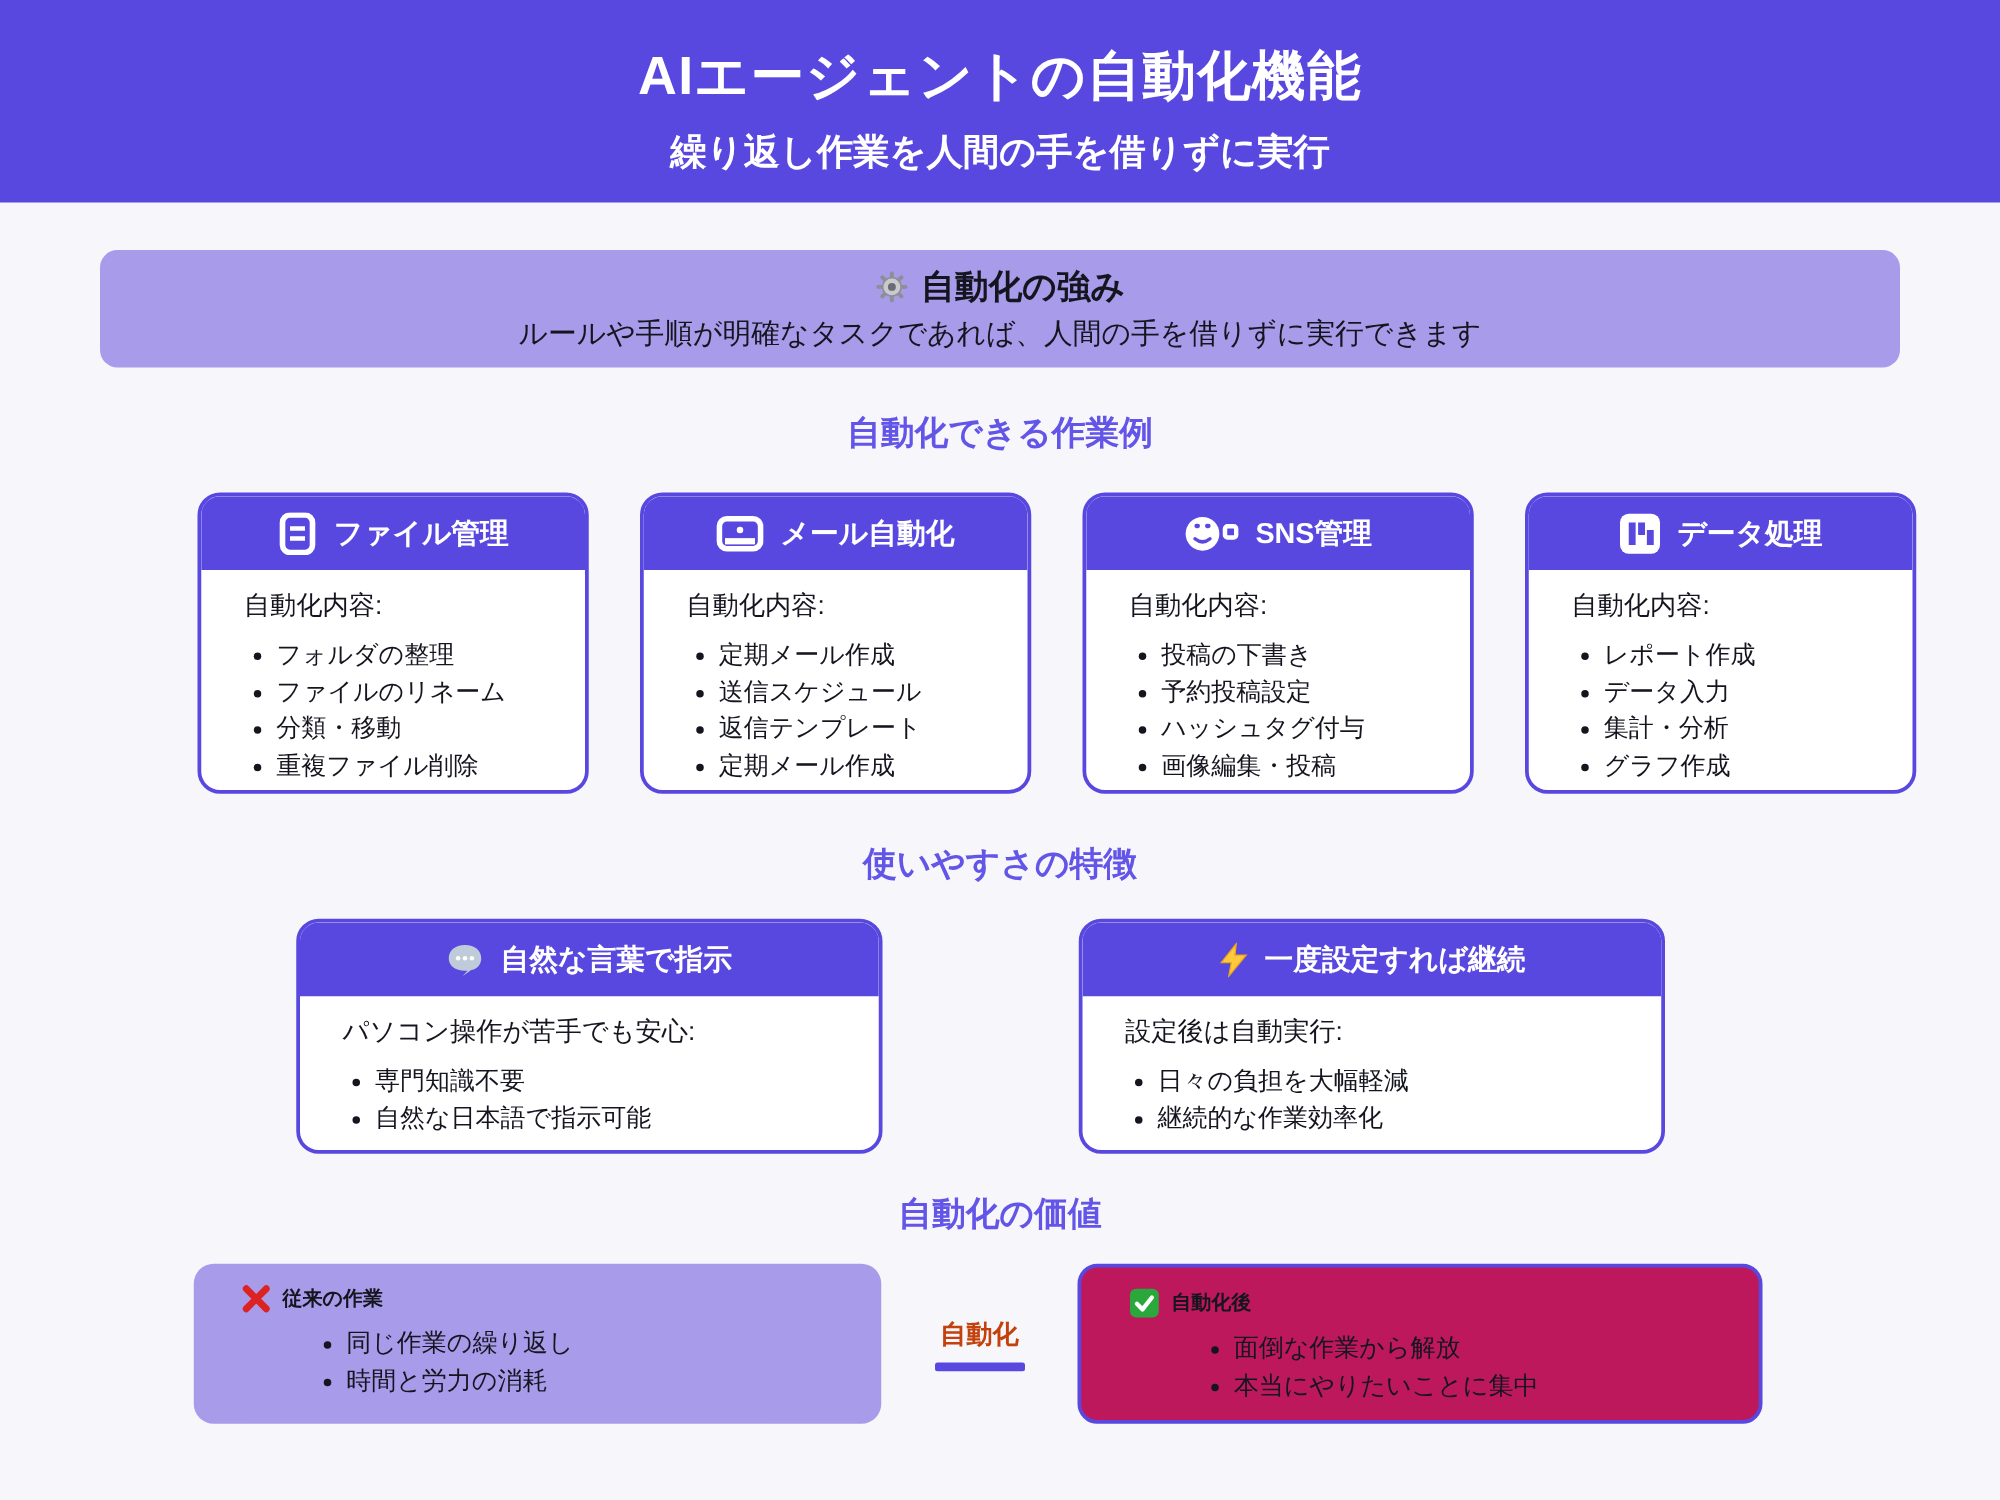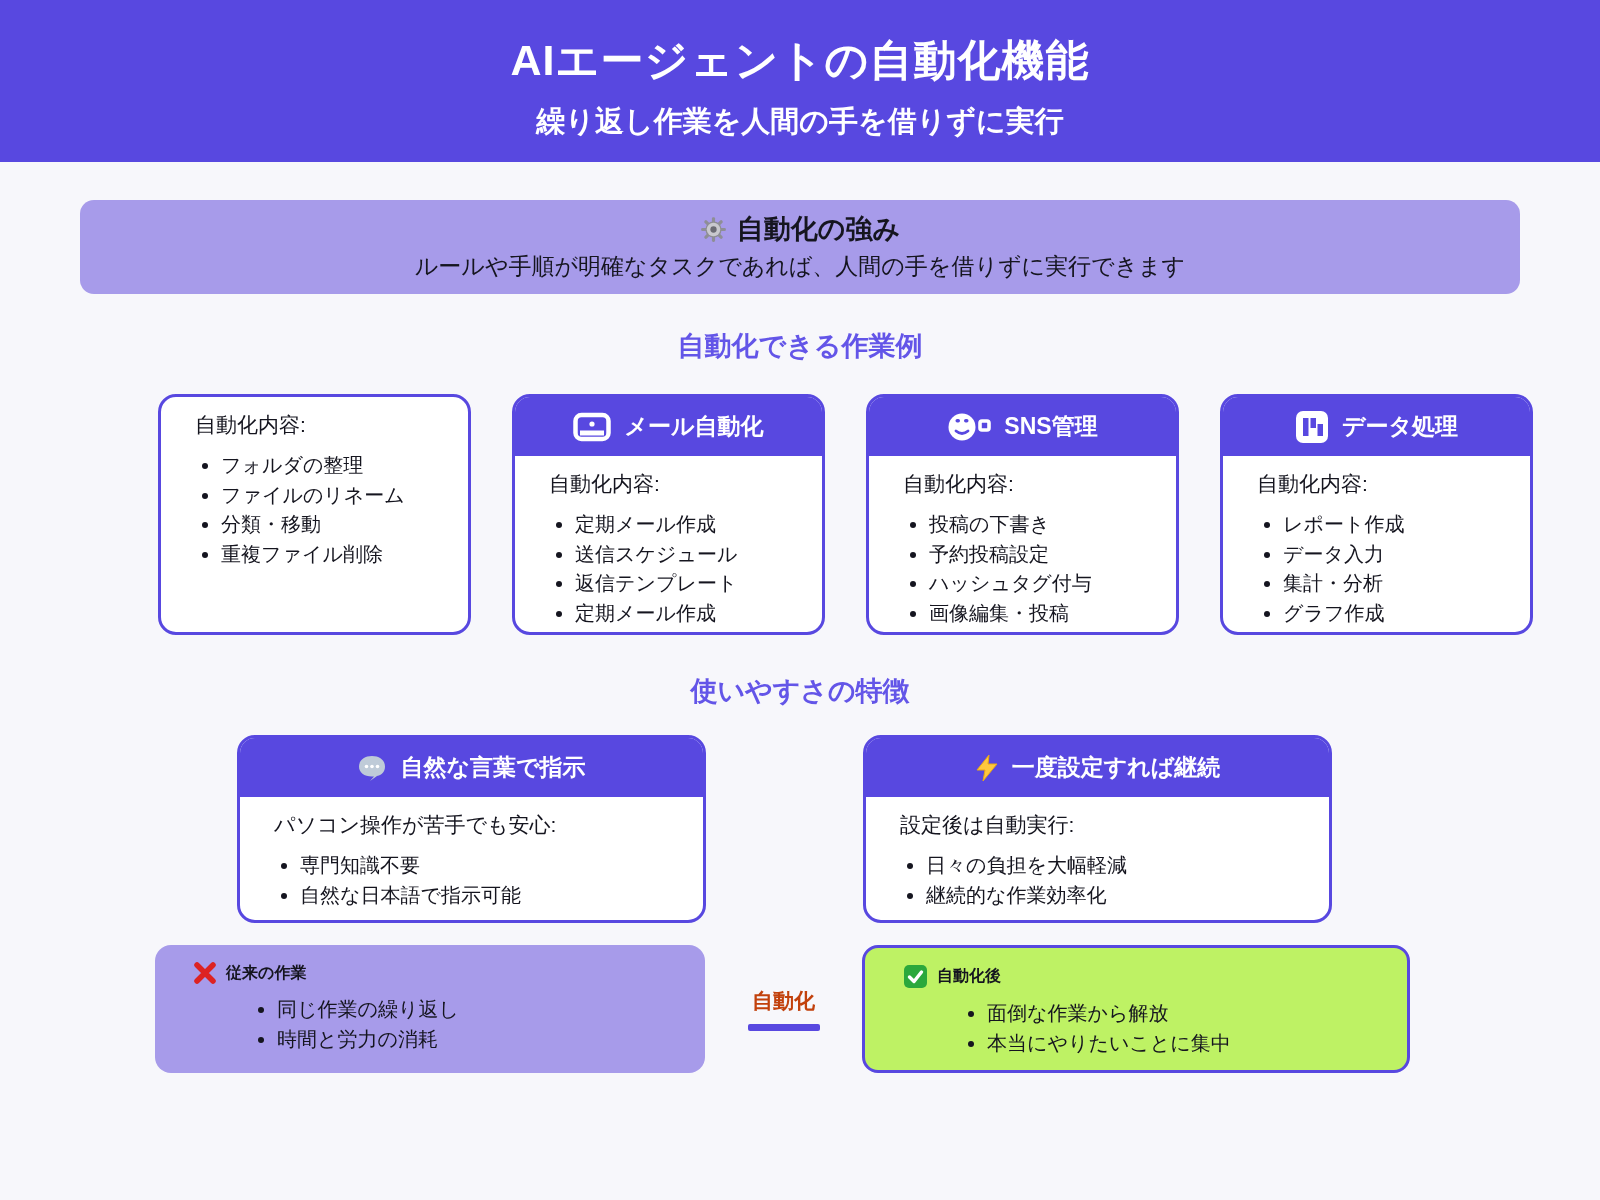--- a/index.html
+++ b/index.html
@@ -55,21 +55,21 @@
   .task-card { width:313px; }
 
   .features-row { display:flex; gap:157px; margin:26px 0 0 237px; }
   .feature-card { width:469px; }
   .feature-card .card-body { padding-bottom:10px; }
 
   
   .value-row { display:flex; margin:22px 0 0 155px; align-items:stretch; }
   .value-box { width:550px; border-radius:16px; padding:16px 0 12px 38px; }
   .value-box.before { background:#A79BEA; }
-  .value-box.after  { width:548px; background:#bef264; border:3px solid #5848E0; }
+  .value-box.after  { width:548px; background:#be185d; border:3px solid #5848E0; }
   .value-title-row { display:flex; align-items:center; gap:9px; font-size:16px; font-weight:bold; }
   .value-box ul { margin:9px 0 0; padding-left:50px; }
   .value-box li { font-size:20px; line-height:30px;margin-left:34px; }
 
   .arrow-label { width:157px; display:flex; flex-direction:column; align-items:center; justify-content:center; }
   .arrow-text { color:#c2410c; font-size:21px; font-weight:bold; }
   .arrow-bar { width:72px; height:7px; background:#5848E0; border-radius:2px; margin-top:9px; }
 
   .icon { display:inline-flex; align-items:center; justify-content:center; }
   .icon svg { display:block; }
@@ -102,20 +102,30 @@
       <span>自動化の強み</span>
     </div>
     <div class="strength-desc">ルールや手順が明確なタスクであれば、人間の手を借りずに実行できます</div>
   </section>
 
   <h3 class="section-title st-tasks">自動化できる作業例</h3>
 
   <div class="tasks-row">
 
     <div class="card task-card">
+      <div class="card-header">
+        <span class="icon">
+          <svg width="32" height="34" viewBox="0 0 32 34">
+            <rect x="4" y="2" width="24" height="30" rx="6" fill="none" stroke="#fff" stroke-width="4.5"></rect>
+            <rect x="10" y="11" width="12" height="3.6" fill="#fff"></rect>
+            <rect x="10" y="19" width="12" height="3.6" fill="#fff"></rect>
+          </svg>
+        </span>
+        <span class="card-title">ファイル管理</span>
+      </div>
       <div class="card-body">
         <div class="card-lead">自動化内容:</div>
         <ul>
           <li>フォルダの整理</li>
           <li>ファイルのリネーム</li>
           <li>分類・移動</li>
           <li>重複ファイル削除</li>
         </ul>
       </div>
     </div>
@@ -229,20 +239,21 @@
         <div class="card-lead">設定後は自動実行:</div>
         <ul>
           <li>日々の負担を大幅軽減</li>
           <li>継続的な作業効率化</li>
         </ul>
       </div>
     </div>
 
   </div>
 
+  <h3 class="section-title st-value">自動化の価値</h3>
 
   <div class="value-row">
 
     <div class="value-box before">
       <div class="value-title-row">
         <span class="icon">
           <svg width="24" height="24" viewBox="0 0 24 24">
             <path d="M4 4 L20 20 M20 4 L4 20" stroke="#DD2222" stroke-width="5.5" stroke-linecap="round"></path>
           </svg>
         </span>

